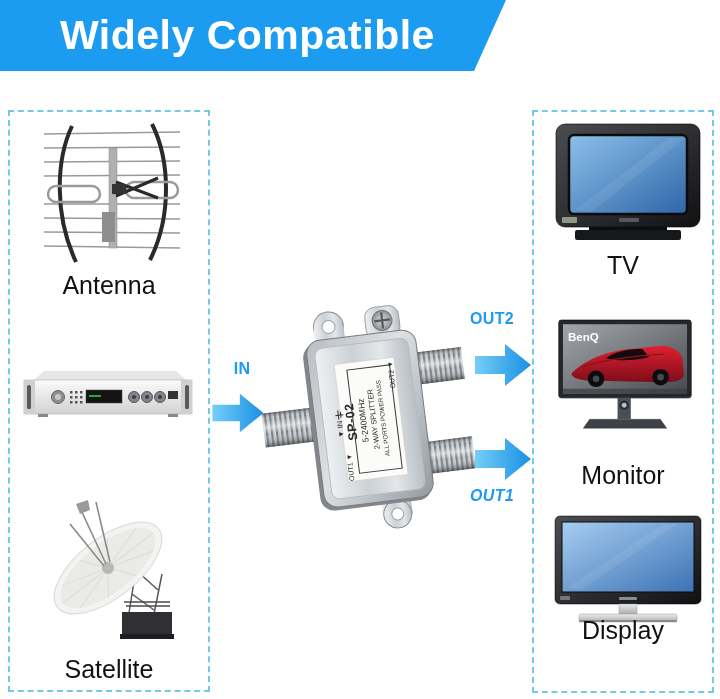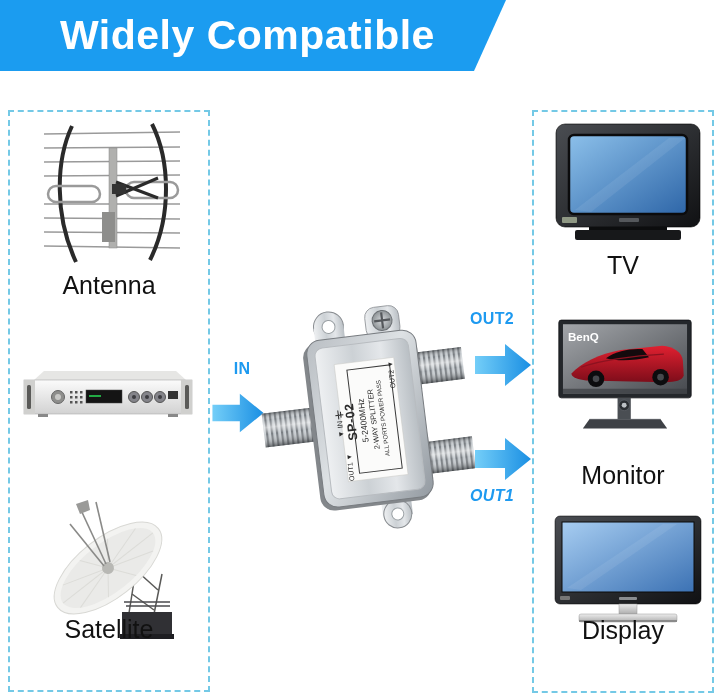--- a/index.html
+++ b/index.html
@@ -212,21 +212,21 @@
             <line x1="66" y1="8" x2="80" y2="68"></line>
             <line x1="40" y1="30" x2="74" y2="72"></line>
         </g>
         <polygon points="46,10 58,6 60,16 50,20" fill="#9a9a98"></polygon>
         <line x1="94" y1="108" x2="140" y2="108" stroke="#4a4a4e" stroke-width="1.5"></line>
         <line x1="96" y1="112" x2="140" y2="112" stroke="#4a4a4e" stroke-width="1.5"></line>
         <rect x="92" y="118" width="50" height="22" fill="#303034"></rect>
         <rect x="90" y="140" width="54" height="5" fill="#1e1e22"></rect>
       </svg>
     </div>
-    <div class="device-label" style="top:504px;">Satellite</div>
+    <div class="device-label" style="top:544px;">Satellite</div>
   </div>
 
   <div class="port-label" style="left:210px;top:360px;width:64px;">IN</div>
 
   <div class="arrow" style="left:210px;top:392px;width:56px;height:42px;">
     <svg viewBox="0 0 56 46">
         <polygon points="0,14 30,14 30,2 56,23 30,44 30,32 0,32" fill="url(#aG)"></polygon>
       </svg>
   </div>
 

